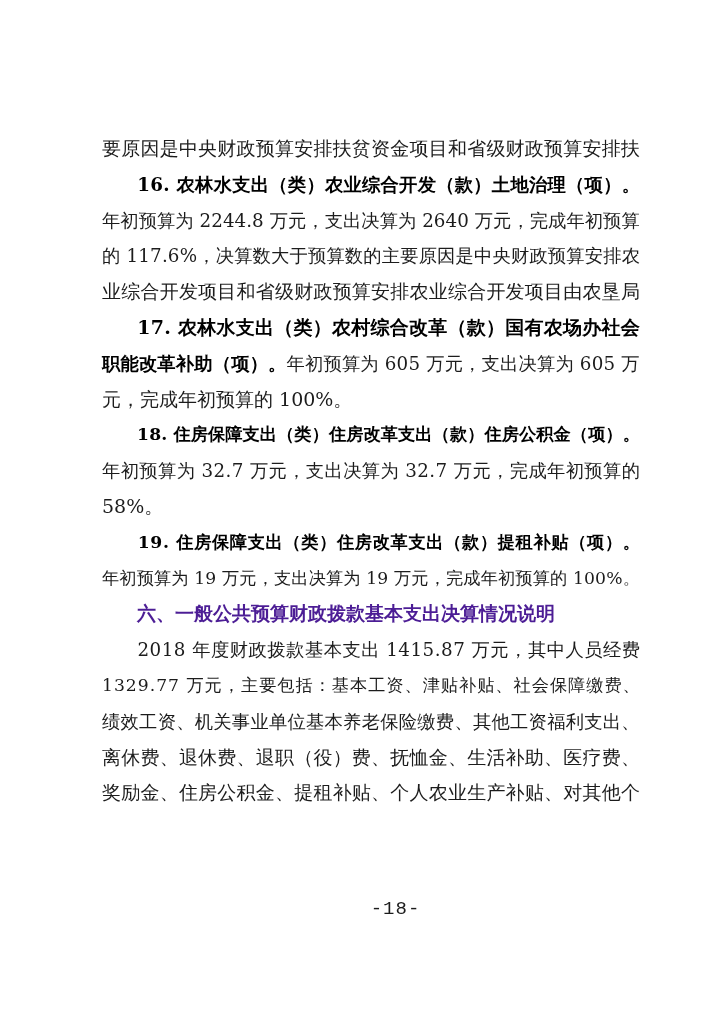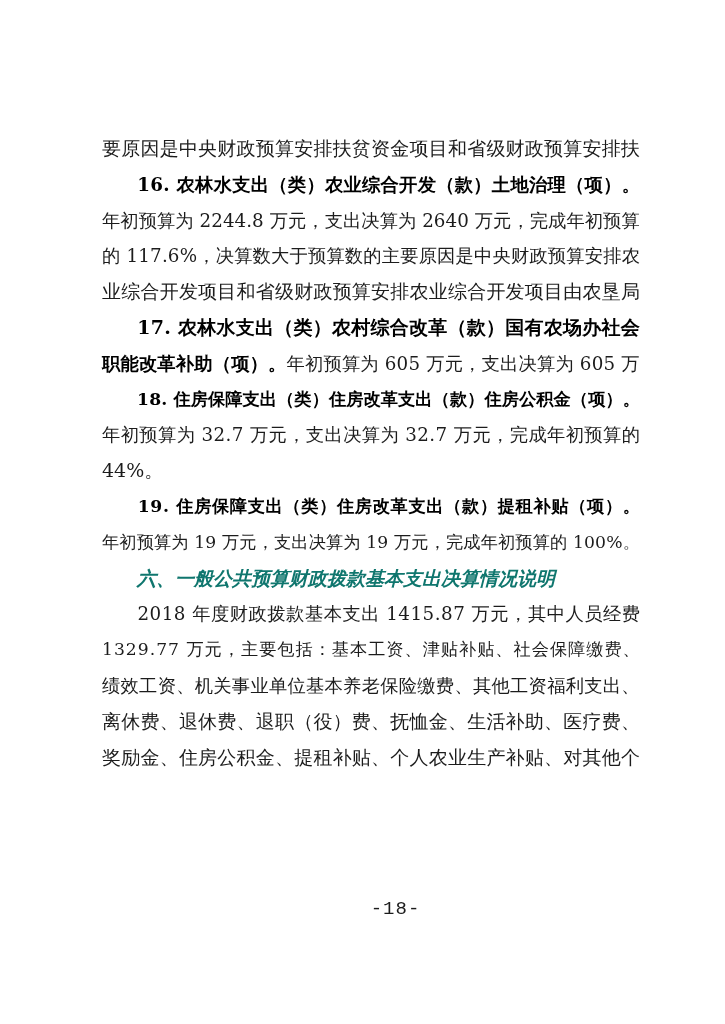--- a/index.html
+++ b/index.html
@@ -46,22 +46,21 @@
     color: #1c1c1c;
   }
   .bold-serif {
     font-family: "DejaVu Serif", "Liberation Serif", serif;
     font-weight: 700;
     color: #000000;
   }
   .bold-sans {
     font-family: "DejaVu Sans", "Liberation Sans", sans-serif;
     font-weight: 700;
-    color: #0f766e;
-    font-style: italic;
+    color: #4c1d95;
   }
   .sp { min-width: 5px; }
   .page-number {
     position: absolute;
     left: 0;
     top: 896px;
     width: 725px;
     text-align: center;
     font-size: 19px;
     line-height: 26px;
@@ -300,20 +299,21 @@
         <span class="ch regular">决</span>
         <span class="ch regular">算</span>
         <span class="ch regular">为</span>
         <span class="ch sp regular">&nbsp;</span>
         <span class="ch regular">6</span>
         <span class="ch regular">0</span>
         <span class="ch regular">5</span>
         <span class="ch sp regular">&nbsp;</span>
         <span class="ch regular">万</span>
       </div>
+      <div class="line"><span class="regular">元，完成年初预算的 100%。</span></div>
       <div class="line just t2">
         <span class="indent"></span>
         <span class="ch bold-serif">1</span>
         <span class="ch bold-serif">8</span>
         <span class="ch bold-serif">.</span>
         <span class="ch sp bold-serif">&nbsp;</span>
         <span class="ch bold-serif">住</span>
         <span class="ch bold-serif">房</span>
         <span class="ch bold-serif">保</span>
         <span class="ch bold-serif">障</span>
@@ -371,21 +371,21 @@
         <span class="ch regular">元</span>
         <span class="ch regular">，</span>
         <span class="ch regular">完</span>
         <span class="ch regular">成</span>
         <span class="ch regular">年</span>
         <span class="ch regular">初</span>
         <span class="ch regular">预</span>
         <span class="ch regular">算</span>
         <span class="ch regular">的</span>
       </div>
-      <div class="line"><span class="regular">44%。</span></div>
+      <div class="line"><span class="regular">58%。</span></div>
       <div class="line just t2">
         <span class="indent"></span>
         <span class="ch bold-serif">1</span>
         <span class="ch bold-serif">9</span>
         <span class="ch bold-serif">.</span>
         <span class="ch sp bold-serif">&nbsp;</span>
         <span class="ch bold-serif">住</span>
         <span class="ch bold-serif">房</span>
         <span class="ch bold-serif">保</span>
         <span class="ch bold-serif">障</span>

